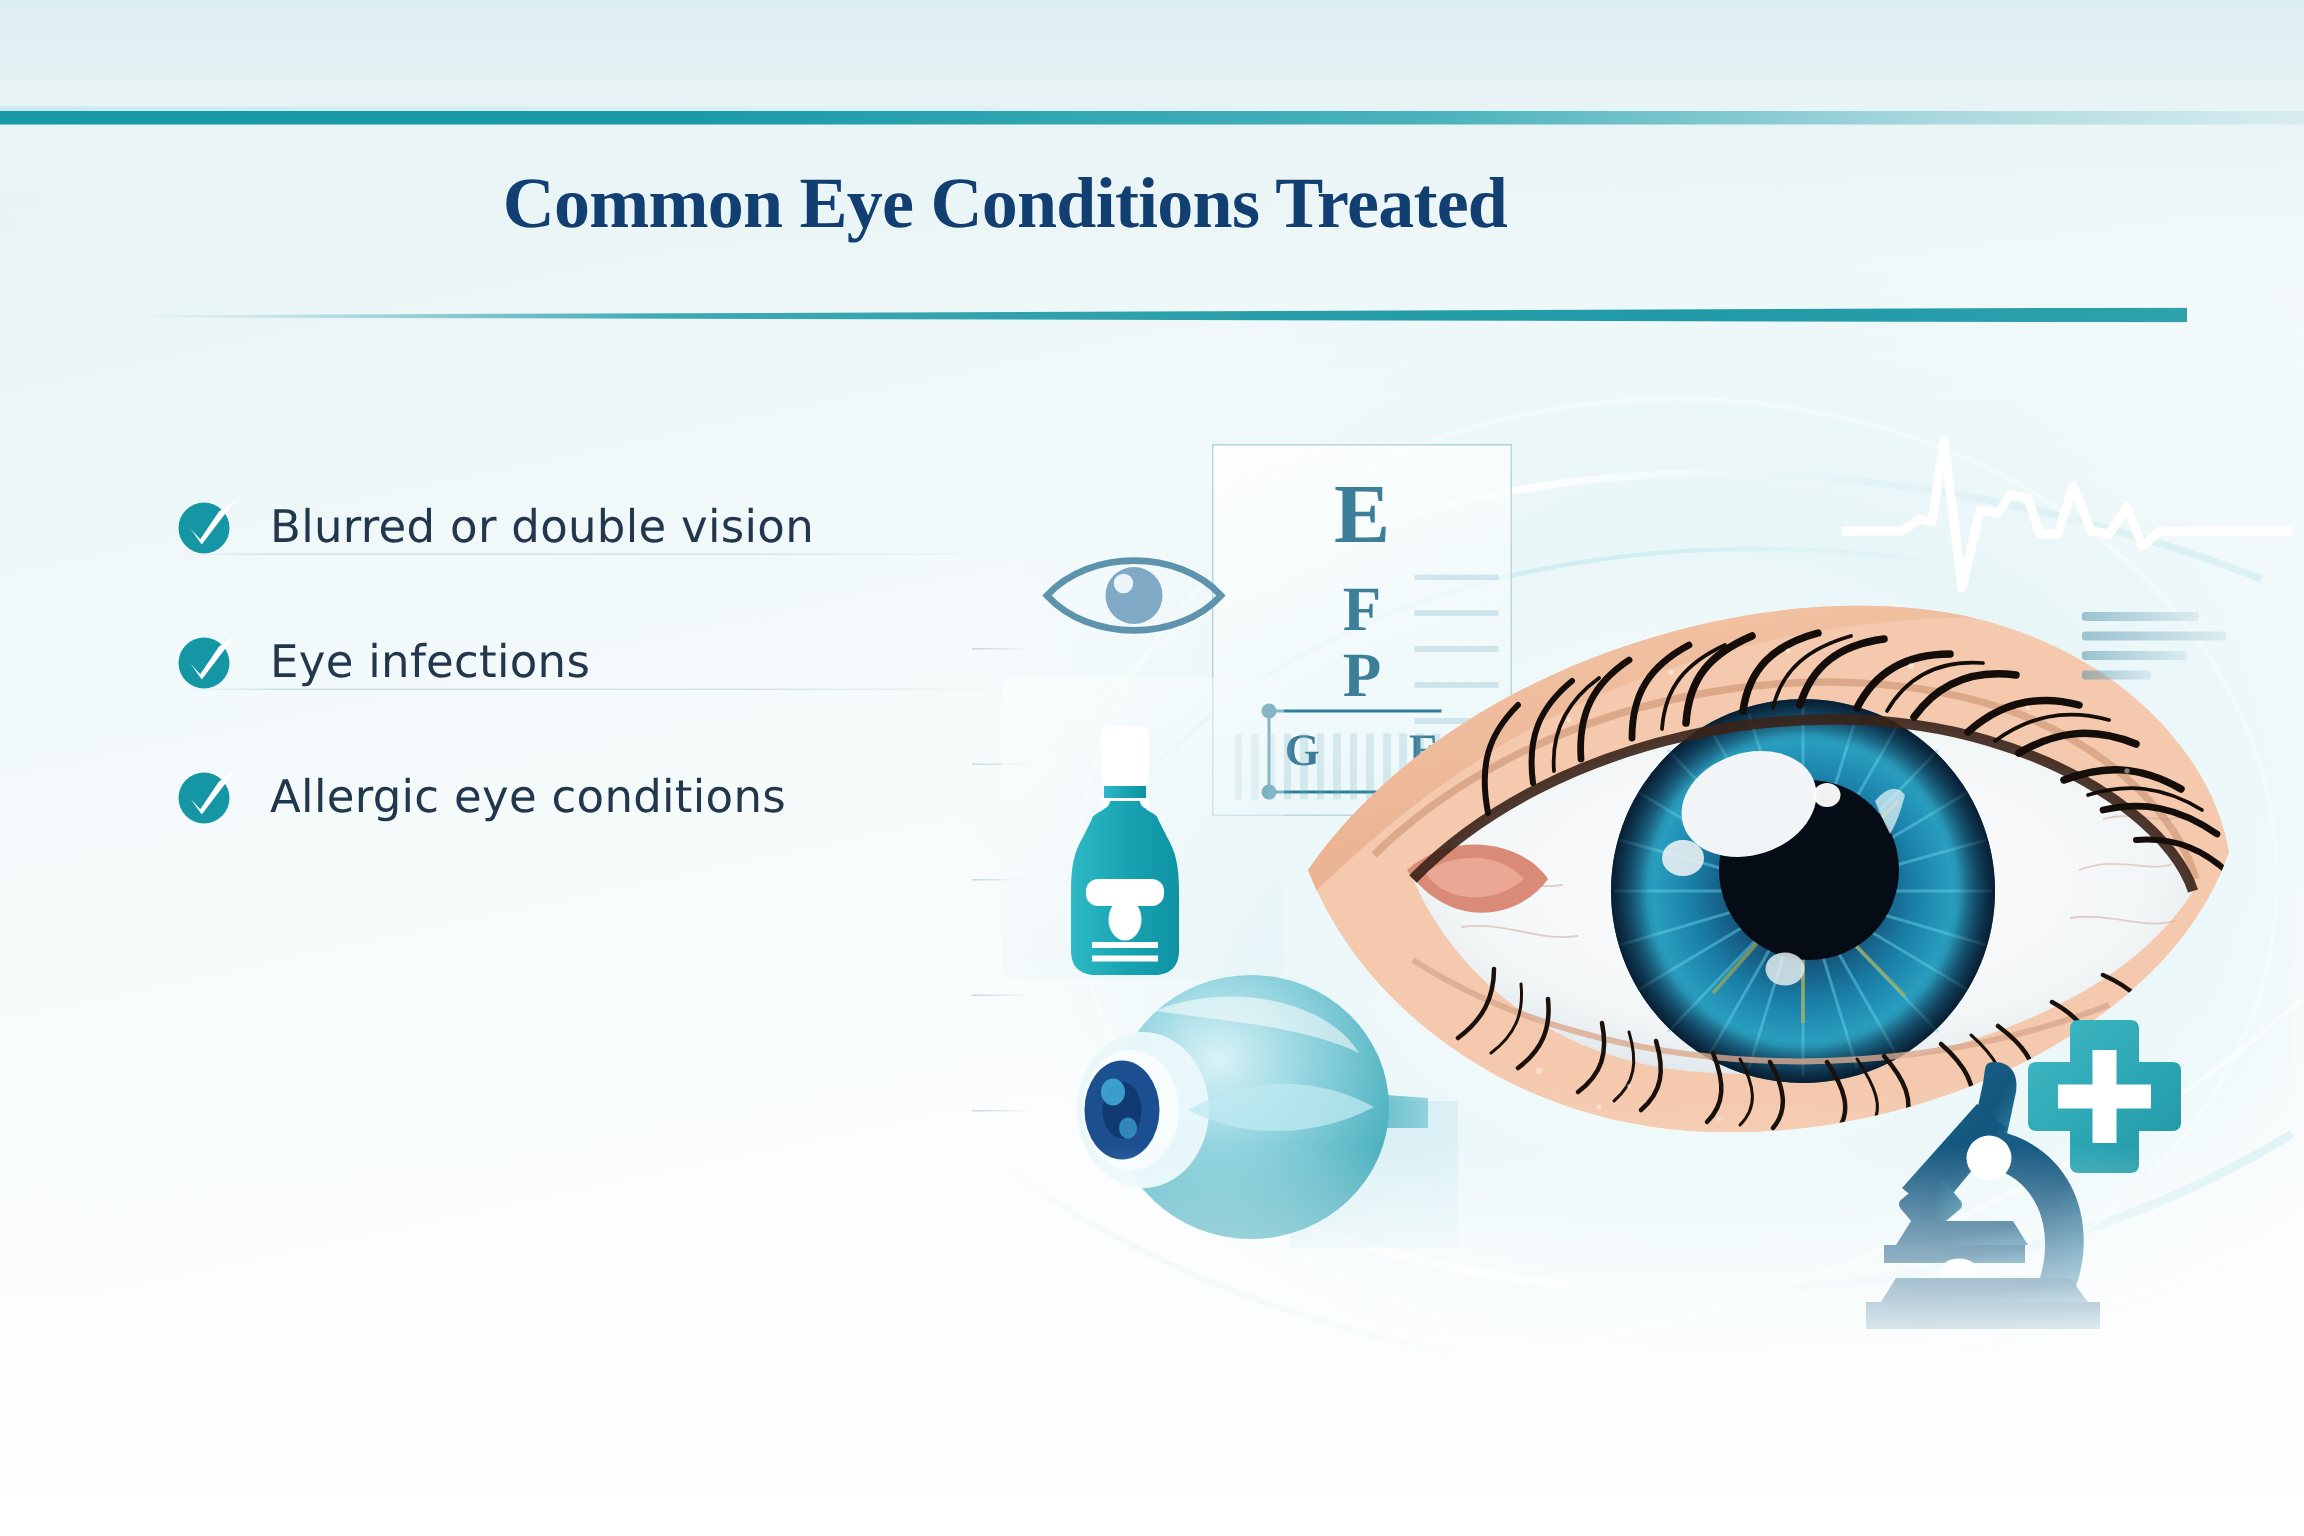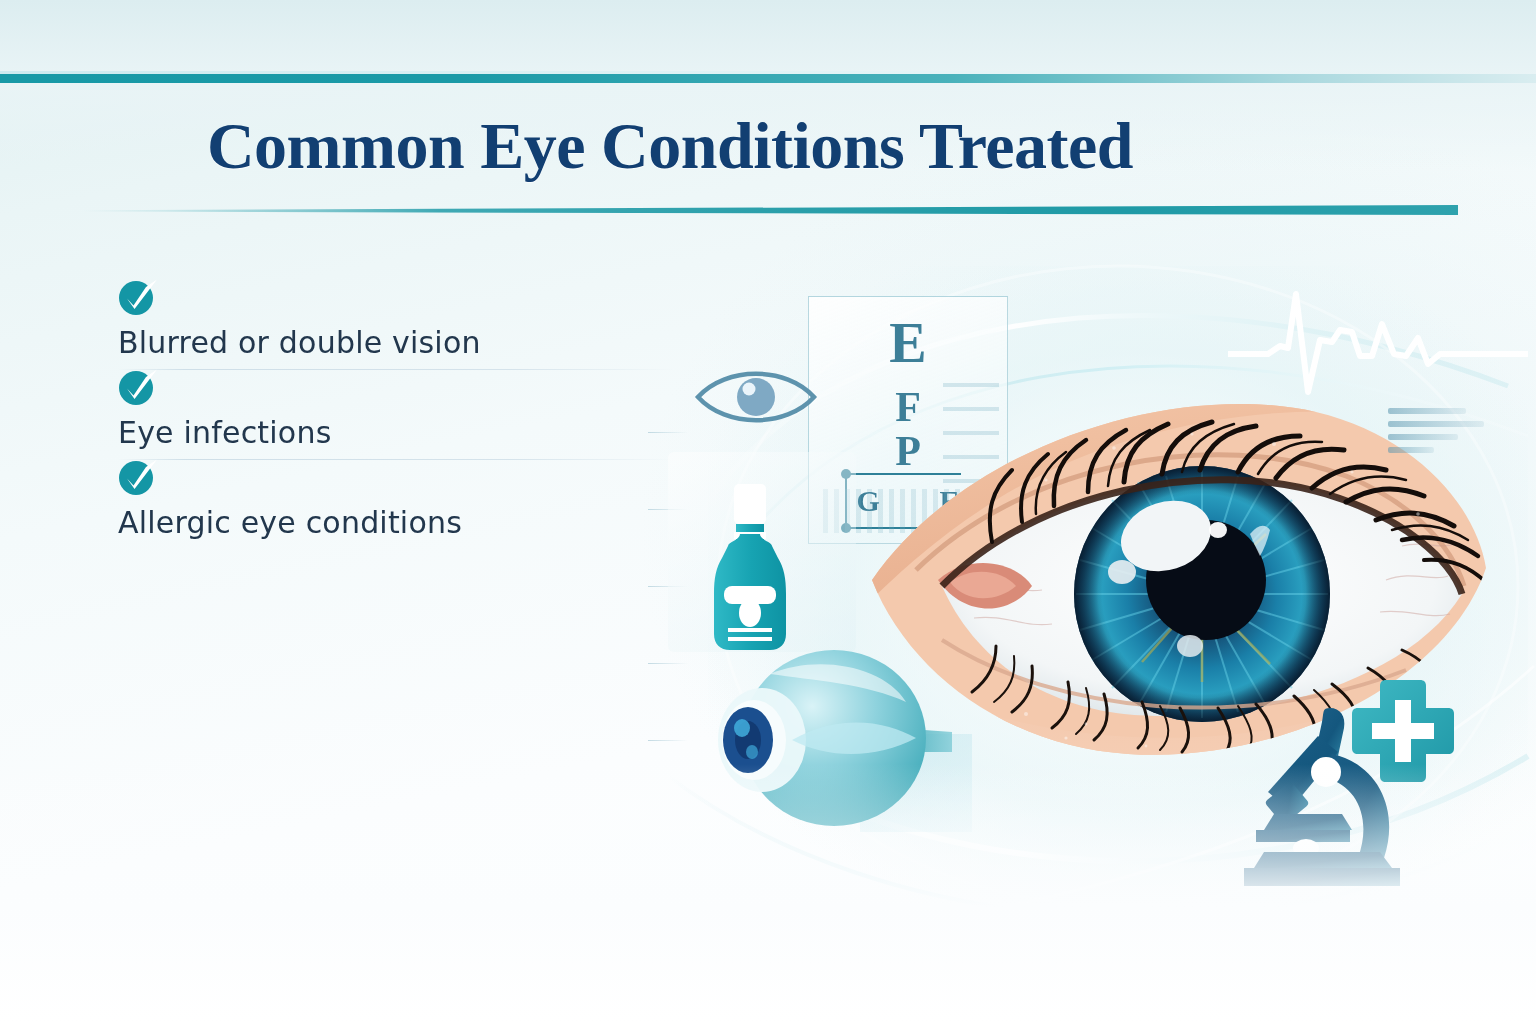--- a/index.html
+++ b/index.html
@@ -40,21 +40,21 @@
   }
   .top-band-hi {
     position:absolute; left:0; top:71px; width:1536px; height:3px;
     background:linear-gradient(90deg,#cdeaef 0%, #e4f4f6 60%, rgba(240,250,251,0) 100%);
   }
 
   
   .title-wrap { position:absolute; left:0; top:108px; width:1340px; text-align:center; }
   .title {
     font-family:"Liberation Serif", serif;
-    font-size:66px;
+    font-size:48px;
     font-weight:700;
     letter-spacing:-0.5px;
     color:#123f72;
     text-shadow:0 1px 0 rgba(255,255,255,.7);
     white-space:nowrap;
   }
   .title-rule {
     position:absolute; left:82px; top:205px; width:1376px; height:10px;
     background:linear-gradient(90deg,
         rgba(240,250,251,0) 0%,
@@ -68,23 +68,22 @@
 
   
   .checklist {
     position:absolute; left:118px; top:279px;
     width:556px;
   }
   .check-row {
     position:relative;
     height:90px;
     display:flex;
-    align-items:flex-start;
-    gap:10px;
-    flex-direction:column;
+    align-items:flex-end;
+    gap:26px;
   }
   .check-row + .check-row::before {
     content:"";
     position:absolute; left:0; top:0; width:556px; height:1px;
     background:linear-gradient(90deg, rgba(206,222,232,0) 0%, #cfdfe8 12%, #d5e3eb 70%, rgba(214,228,236,0) 100%);
   }
   .check-badge {
     position:relative;
     flex:0 0 auto;
     width:36px; height:36px;

